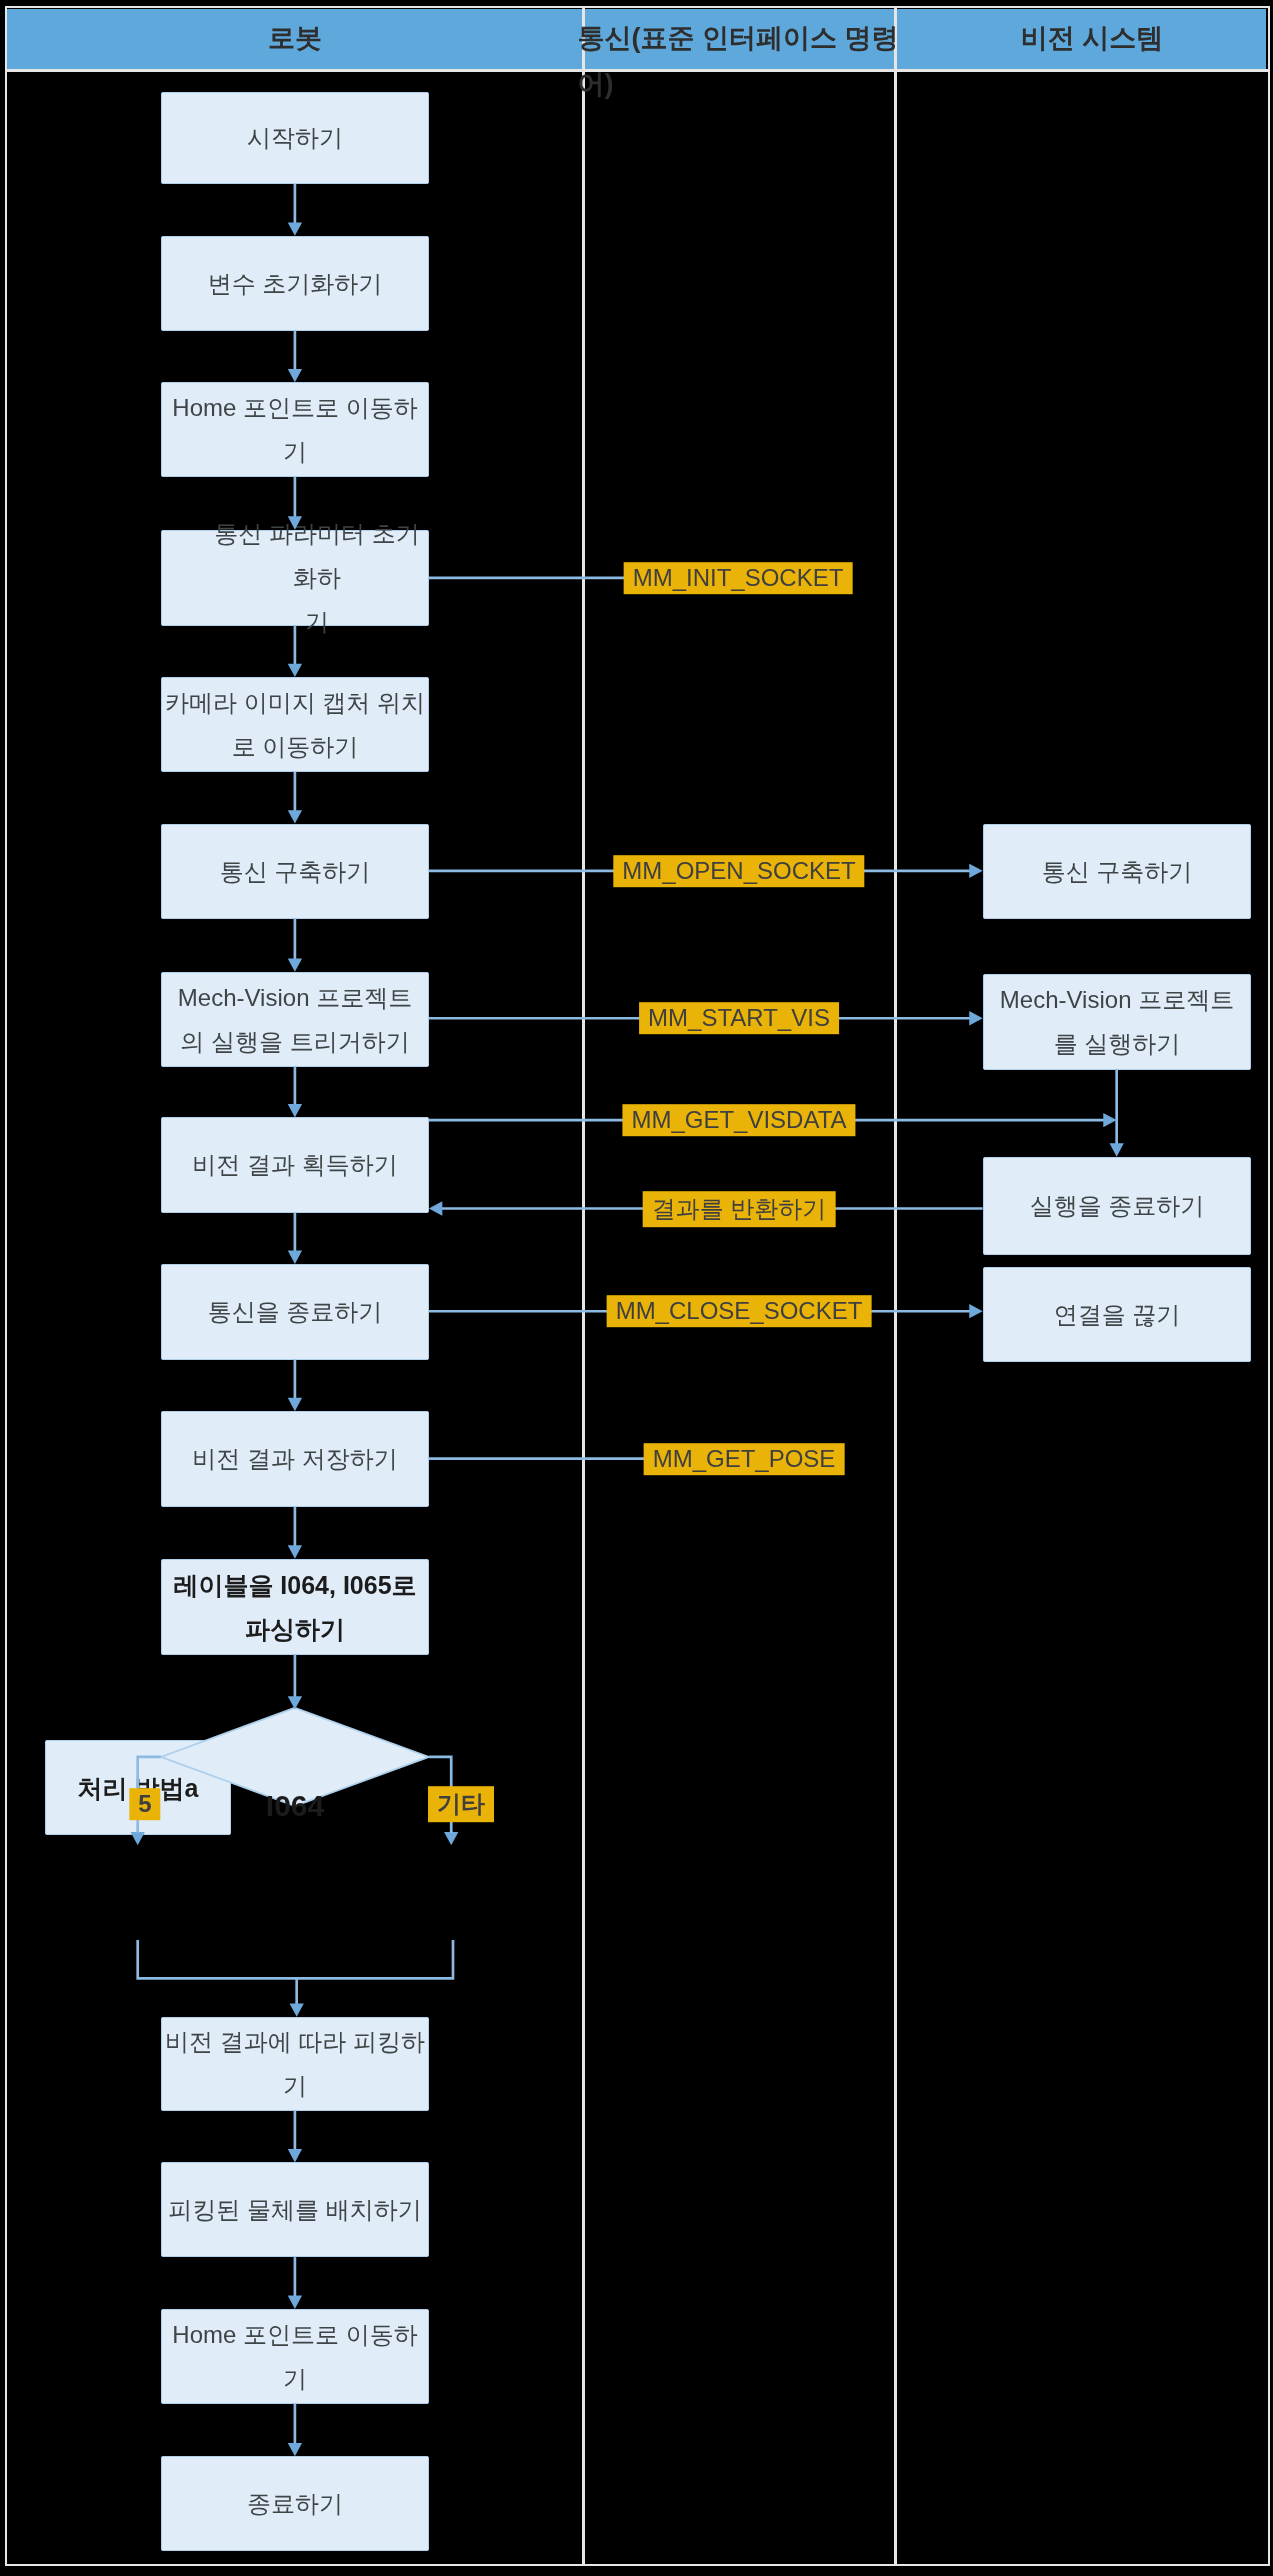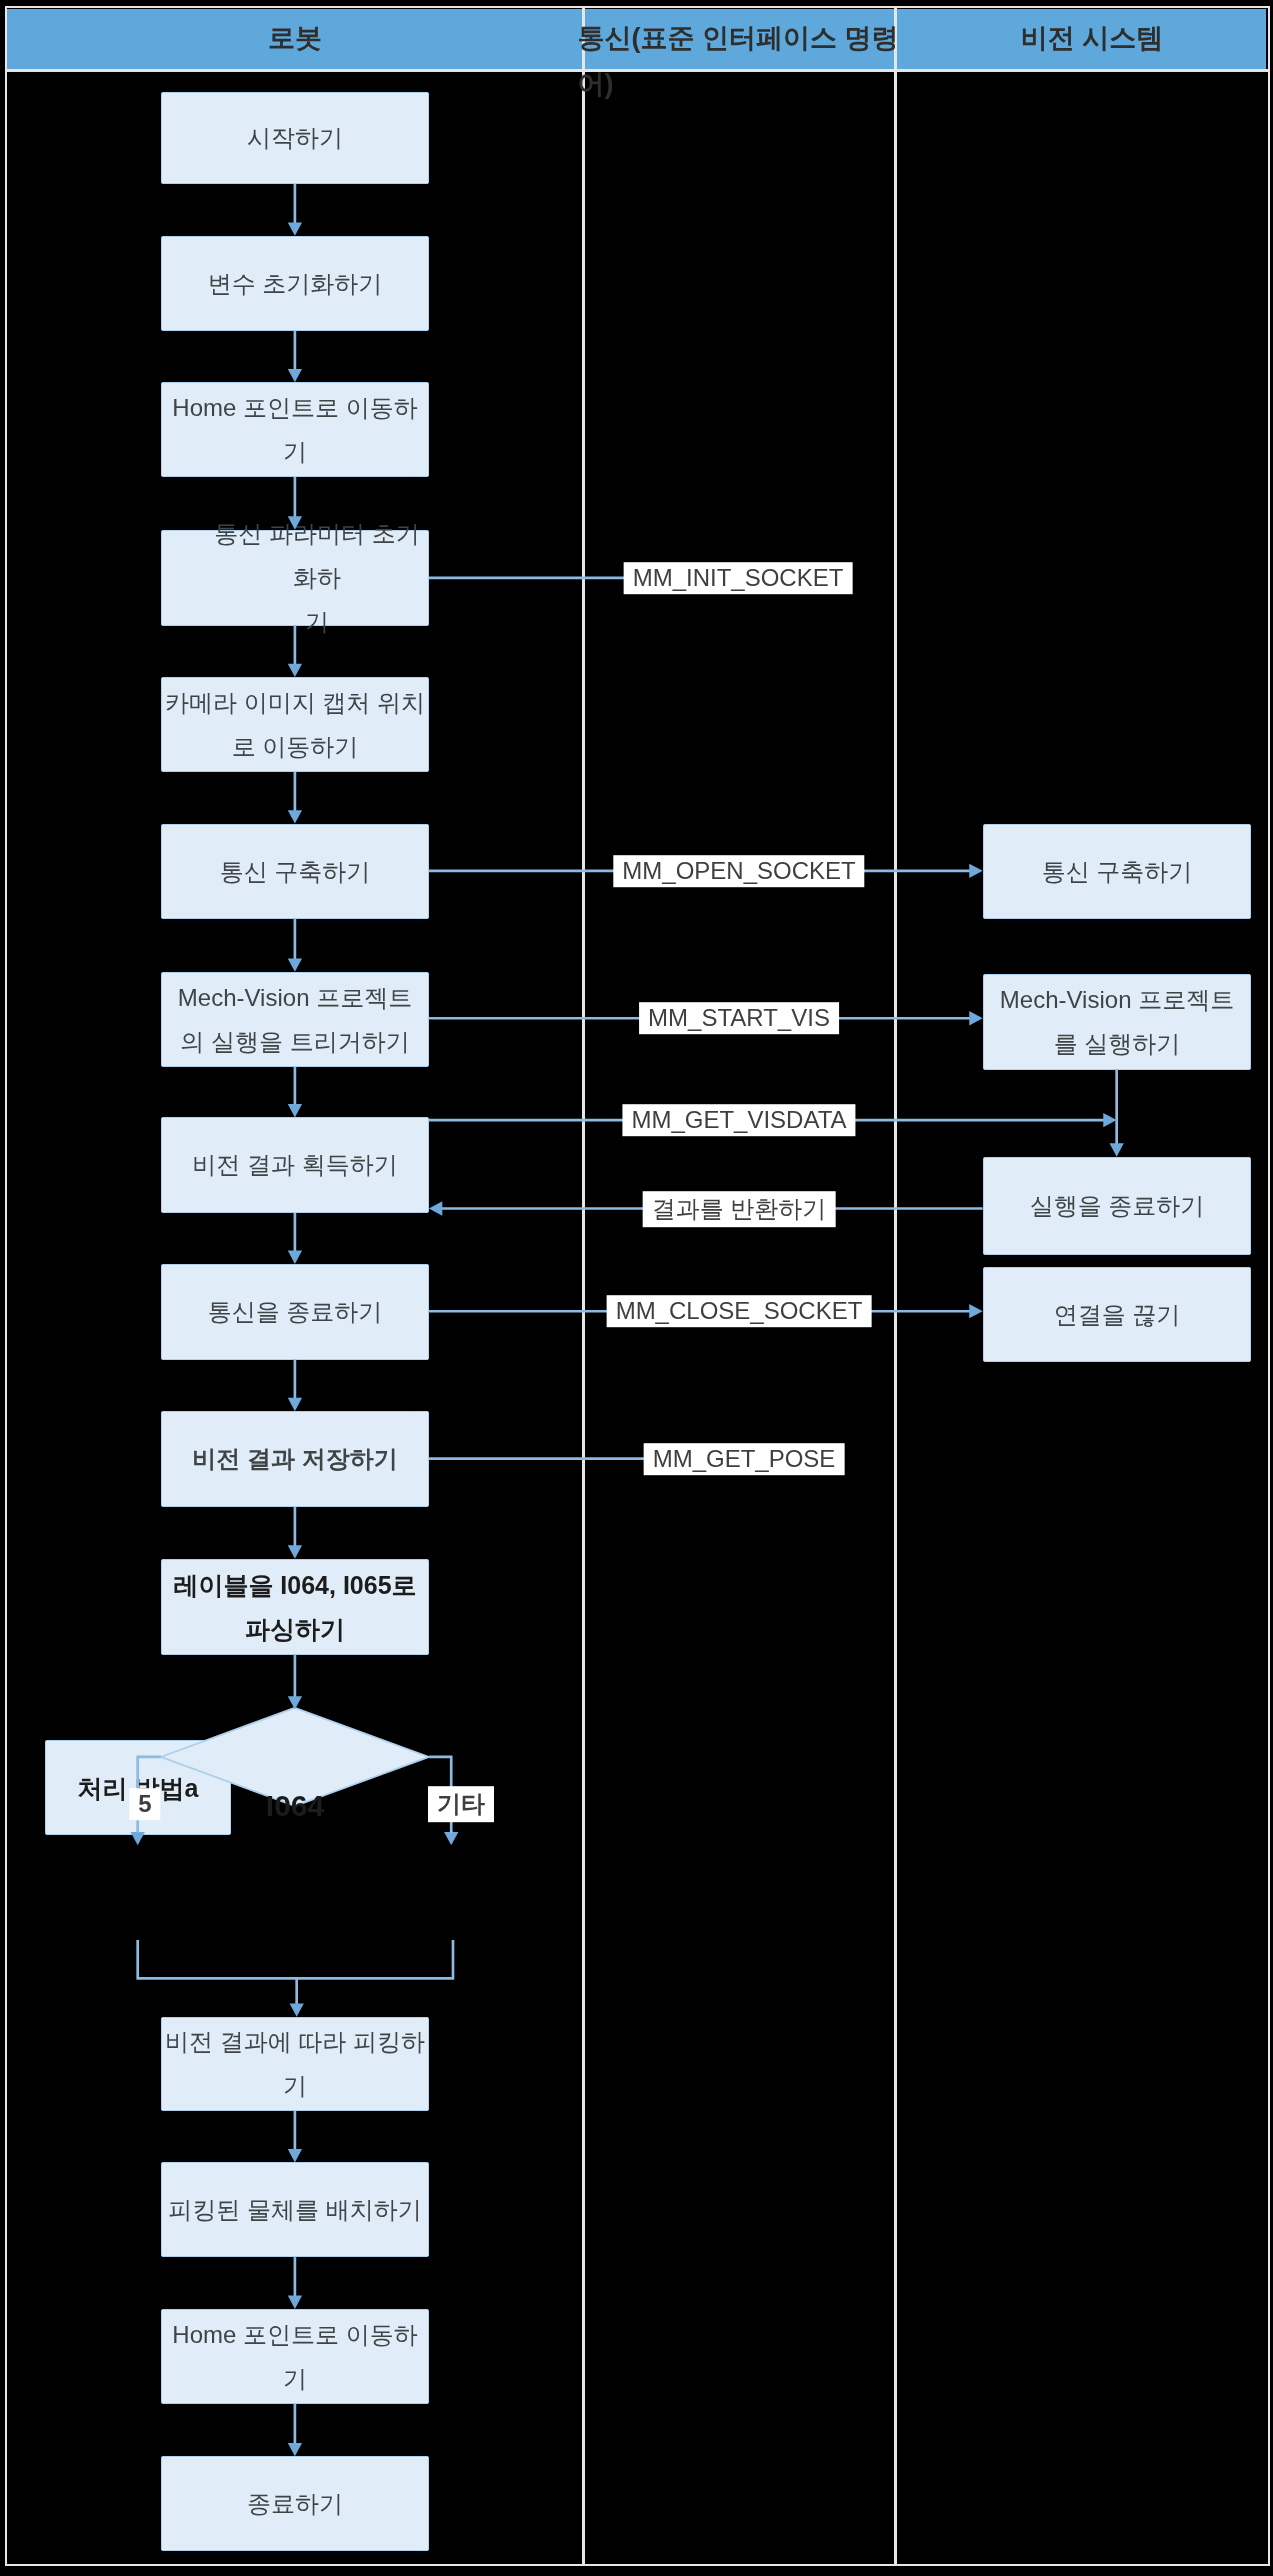--- a/index.html
+++ b/index.html
@@ -14,21 +14,21 @@
   .vdiv{position:absolute;width:2.7px;background:var(--grid);}
   .hline{position:absolute;height:2.7px;background:var(--grid);}
   .band{position:absolute;background:var(--header-bg);}
   .lane-label{position:absolute;transform:translateX(-50%);text-align:left;
     font-weight:bold;font-size:27px;line-height:46px;color:var(--header-text);
     white-space:pre-line;}
   .flow-box{position:absolute;background:var(--box-fill);border:1.8px solid var(--box-border);
     border-radius:1.8px;box-sizing:border-box;display:flex;align-items:center;justify-content:center;
     text-align:center;font-size:24px;line-height:44px;color:var(--text);white-space:pre-line;}
   .flow-box.bold{font-weight:bold;color:var(--bold-text);font-size:25px;}
-  .edge-label{position:absolute;transform:translate(-50%,-50%);background:#ffffff;
+  .edge-label{position:absolute;transform:translate(-50%,-50%);background:#eab308;
     padding:1.8px 9px;font-size:24px;color:var(--label-text);white-space:nowrap;}
   .edge-label.bold{font-weight:bold;}
   .diamond-label{position:absolute;transform:translate(-50%,-50%);
     font-weight:bold;font-size:30px;color:var(--bold-text);white-space:nowrap;margin-top:45px;}
   svg{position:absolute;left:0;top:0;pointer-events:none;}
 </style>
 </head>
 <body>
 
 <div id="stage">
@@ -47,21 +47,21 @@
 기</div>
     <div class="flow-box" style="left: 161px; top: 530px; width: 268px; height: 96px; padding-left: 44px;">통신 파라미터 초기화하
 기</div>
     <div class="flow-box" style="left: 161px; top: 677px; width: 268px; height: 95px;">카메라 이미지 캡처 위치
 로 이동하기</div>
     <div class="flow-box" style="left: 161px; top: 824px; width: 268px; height: 95px;">통신 구축하기</div>
     <div class="flow-box" style="left: 161px; top: 972px; width: 268px; height: 95px;">Mech-Vision 프로젝트
 의 실행을 트리거하기</div>
     <div class="flow-box" style="left: 161px; top: 1117px; width: 268px; height: 96px;">비전 결과 획득하기</div>
     <div class="flow-box" style="left: 161px; top: 1264px; width: 268px; height: 96px;">통신을 종료하기</div>
-    <div class="flow-box" style="left: 161px; top: 1411px; width: 268px; height: 96px; font-weight: bold;">비전 결과 저장하기</div>
+    <div class="flow-box" style="left: 161px; top: 1411px; width: 268px; height: 96px;">비전 결과 저장하기</div>
     <div class="flow-box bold" style="left: 161px; top: 1559px; width: 268px; height: 96px;">레이블을 I064, I065로
 파싱하기</div>
     <div class="flow-box bold" style="left: 45px; top: 1740px; width: 186px; height: 95px;">처리 방법a</div>
     <div class="flow-box" style="left: 161px; top: 2017px; width: 268px; height: 94px;">비전 결과에 따라 피킹하
 기</div>
     <div class="flow-box" style="left: 161px; top: 2162px; width: 268px; height: 95px;">피킹된 물체를 배치하기</div>
     <div class="flow-box" style="left: 161px; top: 2309px; width: 268px; height: 95px;">Home 포인트로 이동하
 기</div>
     <div class="flow-box" style="left: 161px; top: 2456px; width: 268px; height: 95px;">종료하기</div>
     <div class="flow-box" style="left: 983px; top: 824px; width: 268px; height: 95px;">통신 구축하기</div>

